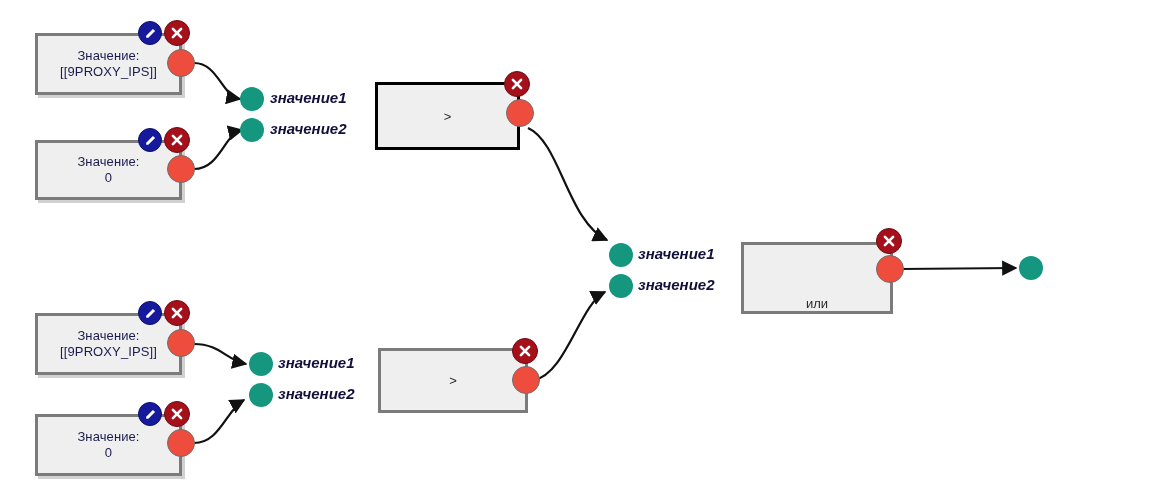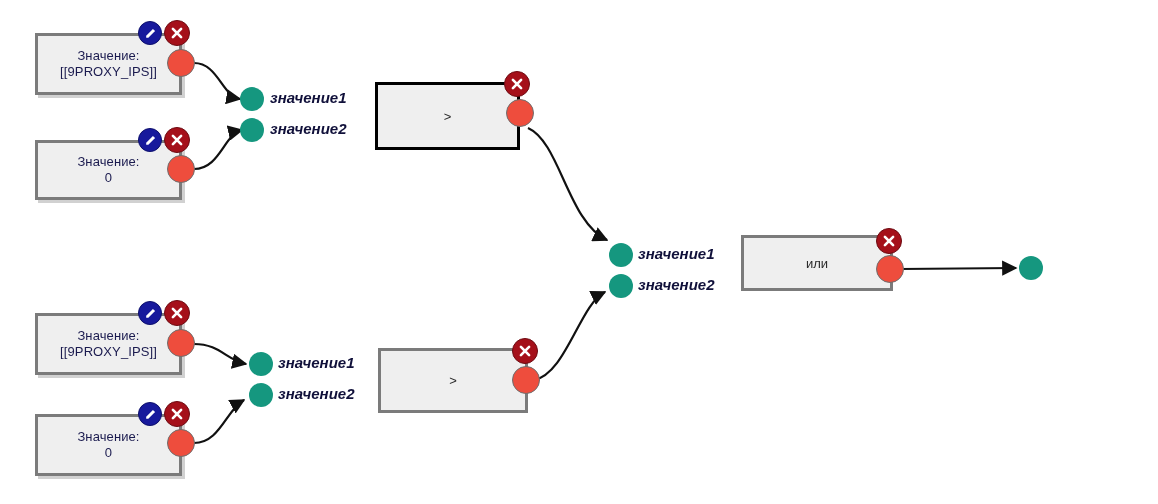--- a/index.html
+++ b/index.html
@@ -224,21 +224,21 @@
   <span class="port-label" style="left:278px; top:354px;">значение1</span>
   <div class="port port-in" style="left:249px; top:383px;"></div>
   <span class="port-label" style="left:278px; top:385px;">значение2</span>
   <div class="icon-btn icon-close" style="left:512px; top:338px;">
     <svg width="14" height="14" viewBox="0 0 24 24">
       <path d="M5 5 L19 19 M19 5 L5 19" stroke="#ffffff" stroke-width="4.5" stroke-linecap="round"></path>
     </svg>
   </div>
   <div class="port port-out" style="left:512px; top:366px;"></div>
 
-  <div class="node border-grey" style="left:741px; top:235px; width:152px; height:56px;">
+  <div class="node border-grey" style="left:741px; top:242px; width:152px; height:72px;align-items:flex-end;">
     <span class="op-text">или</span>
   </div>
   <div class="port port-in" style="left:609px; top:243px;"></div>
   <span class="port-label" style="left:638px; top:245px;">значение1</span>
   <div class="port port-in" style="left:609px; top:274px;"></div>
   <span class="port-label" style="left:638px; top:276px;">значение2</span>
   <div class="icon-btn icon-close" style="left:876px; top:228px;">
     <svg width="14" height="14" viewBox="0 0 24 24">
       <path d="M5 5 L19 19 M19 5 L5 19" stroke="#ffffff" stroke-width="4.5" stroke-linecap="round"></path>
     </svg>

